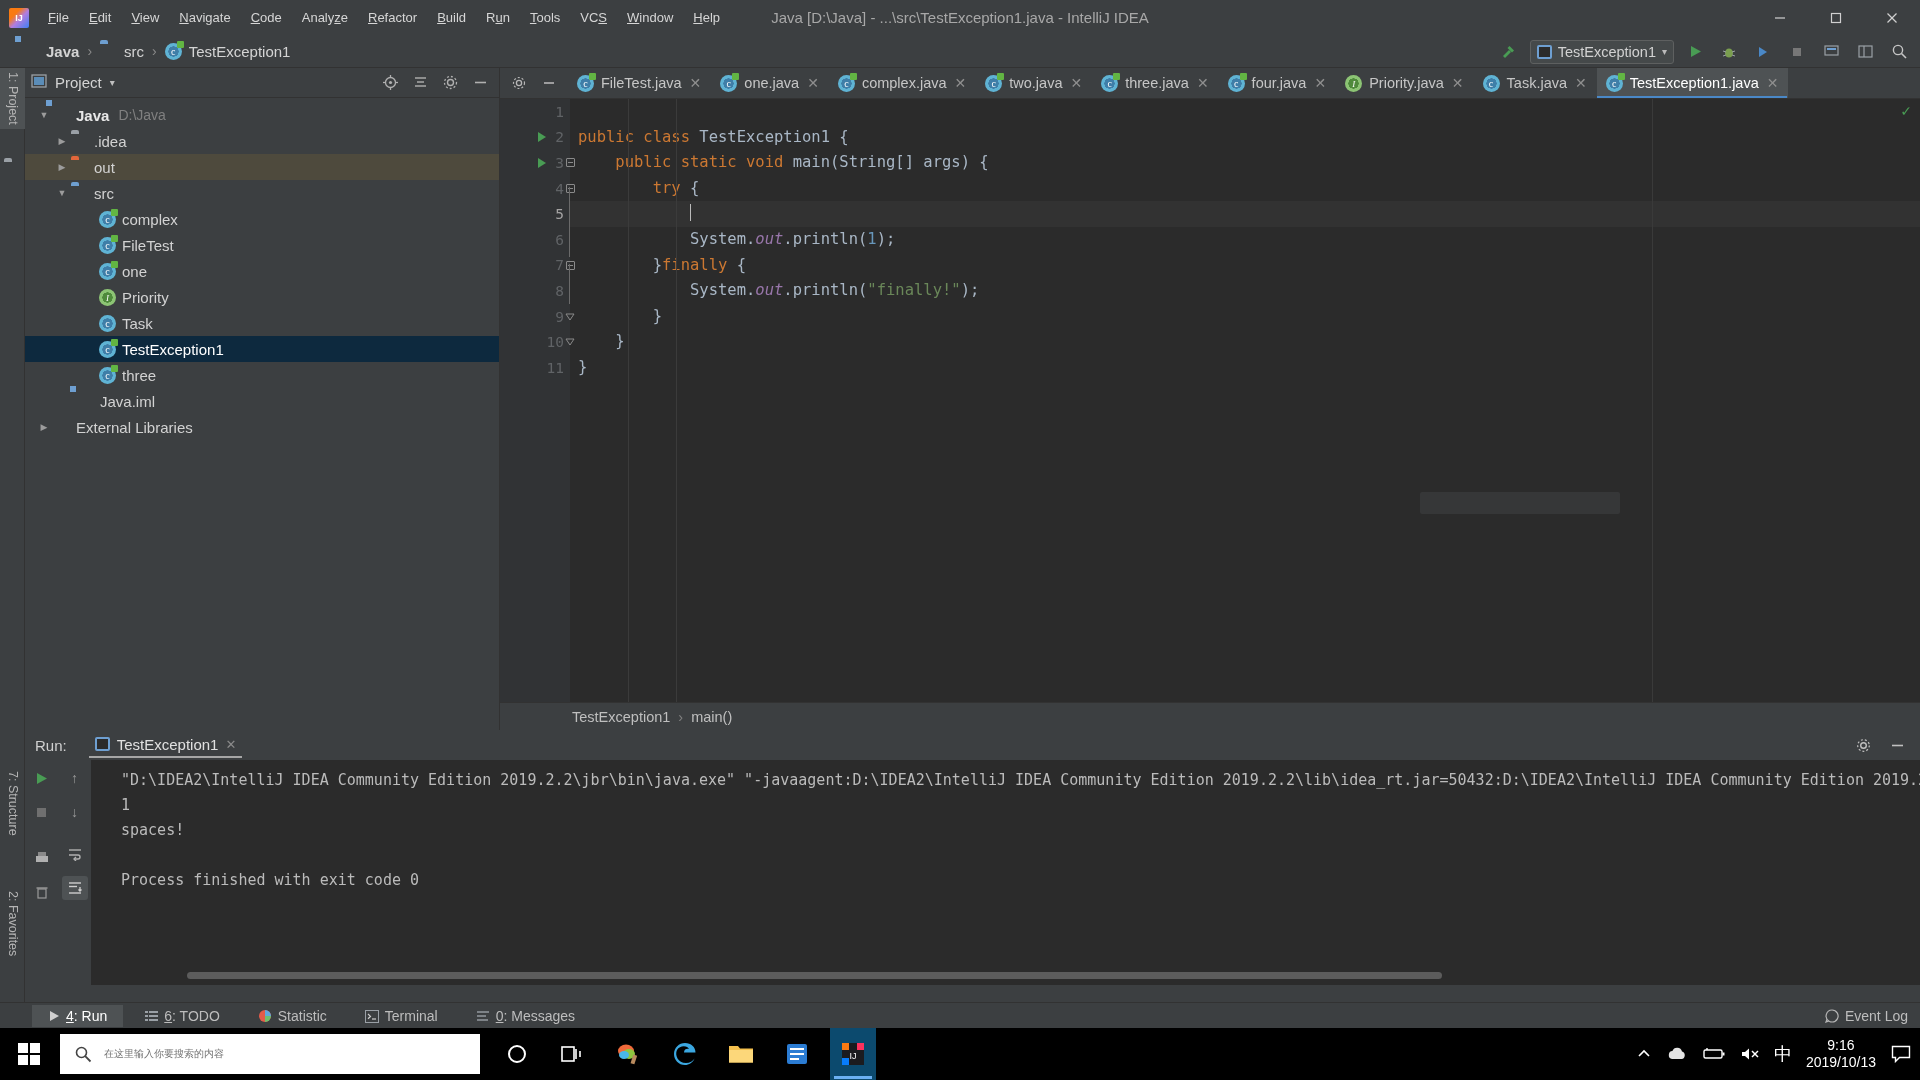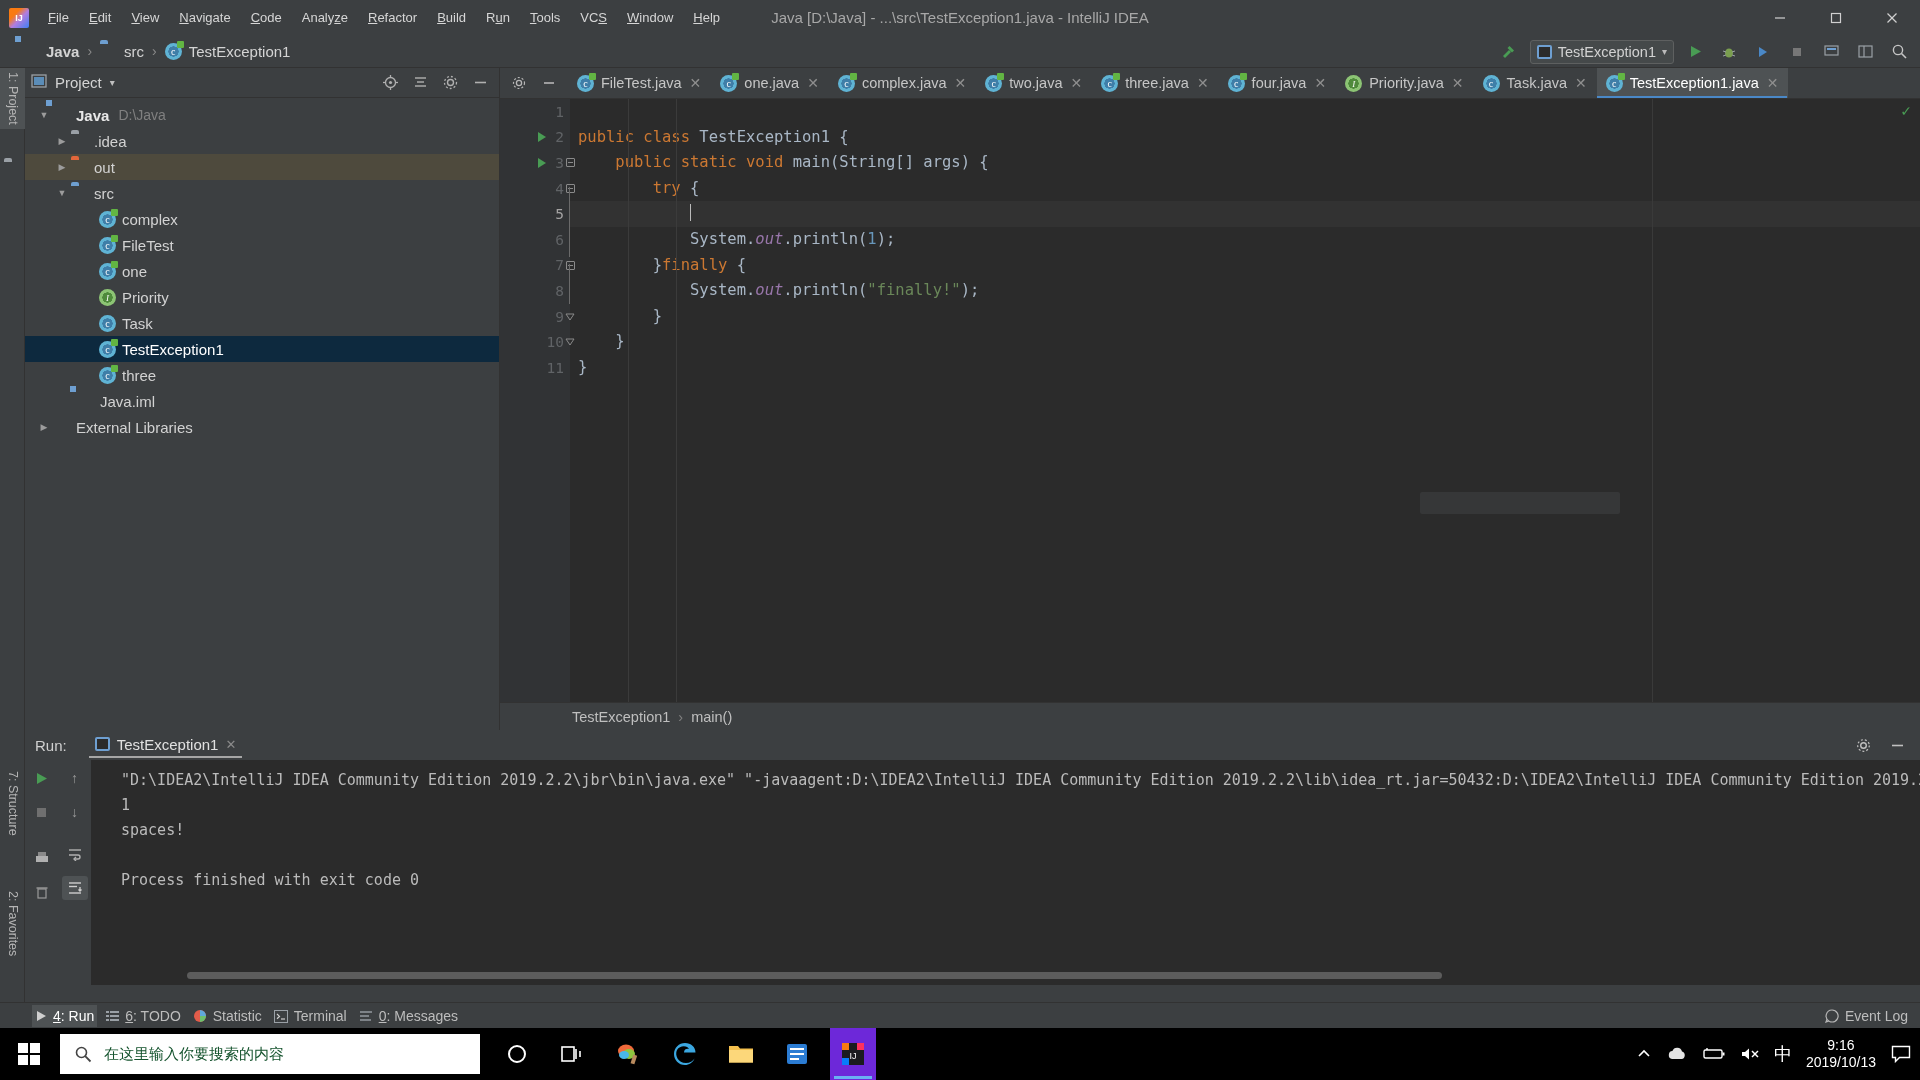--- a/index.html
+++ b/index.html
@@ -294,21 +294,21 @@
   }
 
   
   .bottom-bar {
     position: absolute; left: 0; bottom: 51px; width: 1920px; height: 27px;
     background: #3c3f41; display: flex; align-items: center; padding-left: 32px;
     border-top: 1px solid #323232;
   }
   .bb-item {
     display: flex; align-items: center; gap: 6px; font-size: 14px; color: #bdbdbd;
-    padding: 3px 3px; margin-right: 6px;
+    padding: 3px 16px; margin-right: 6px;
   }
   .bb-item.active { background: #4e5254; color: #ffffff; }
   .bb-item u { text-decoration: underline; }
   .bb-right { margin-left: auto; display: flex; align-items: center; gap: 10px; padding-right: 12px; }
   .event-log { display: flex; align-items: center; gap: 6px; font-size: 14px; color: #bdbdbd; }
 
   
   .status-bar {
     position: absolute; left: 0; bottom: 28px; width: 1920px; height: 24px;
     background: #3c3f41; display: flex; align-items: center; padding-left: 10px;
@@ -324,27 +324,27 @@
   }
   .start-btn {
     width: 58px; height: 52px; display: flex; align-items: center; justify-content: center;
   }
   .win-squares { width: 22px; height: 22px; display: grid; grid-template-columns: 10px 10px; grid-template-rows: 10px 10px; gap: 2px; }
   .win-squares i { background: #ffffff; display: block; }
   .search-box {
     width: 420px; height: 40px; background: #ffffff; display: flex; align-items: center;
     padding-left: 14px; gap: 12px; margin-left: 2px;
   }
-  .search-box .txt { font-size: 15px; color: #14532d; }
+  .search-box .txt { font-size: 10px; color: #737373; }
   .tb-icons { display: flex; align-items: center; gap: 10px; margin-left: 14px; }
   .tb-ico {
     width: 46px; height: 52px; display: flex; align-items: center; justify-content: center;
     position: relative;
   }
-  .tb-ico.active { background: #6d28d9; }
+  .tb-ico.active { background: #0c4a6e; }
   .tb-ico.active::after {
     content:""; position:absolute; left: 4px; right: 4px; bottom: 1px; height: 3px; background: #6ab0f3;
   }
   .tray {
     margin-left: auto; display: flex; align-items: center; gap: 14px; padding-right: 8px;
     color: #ffffff; font-size: 14px;
   }
   .clock { display: flex; flex-direction: column; align-items: center; line-height: 1.25; font-size: 14px; color:#fff; }
   .notif-ico { width: 22px; height: 40px; display: flex; align-items: center; justify-content: center; }
 

